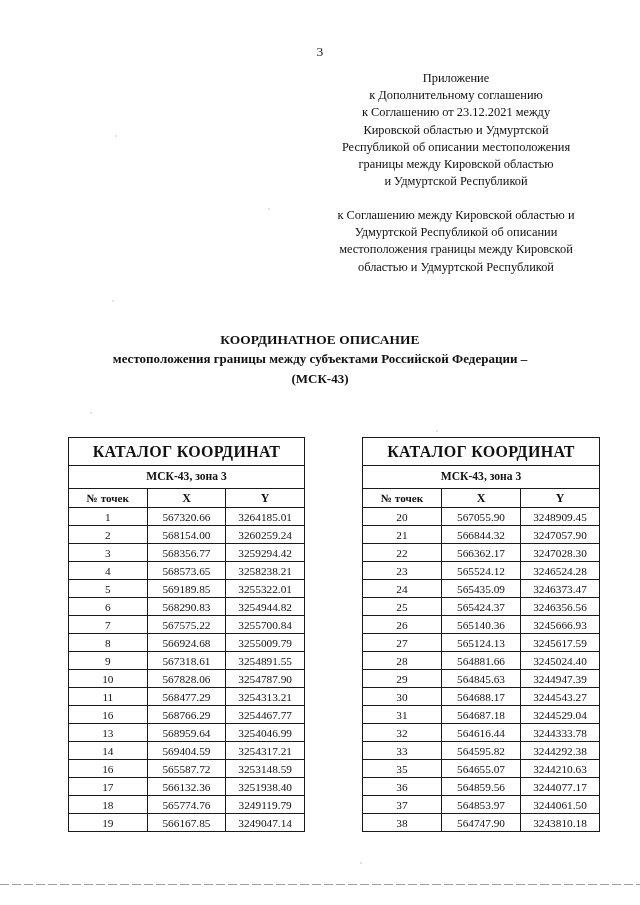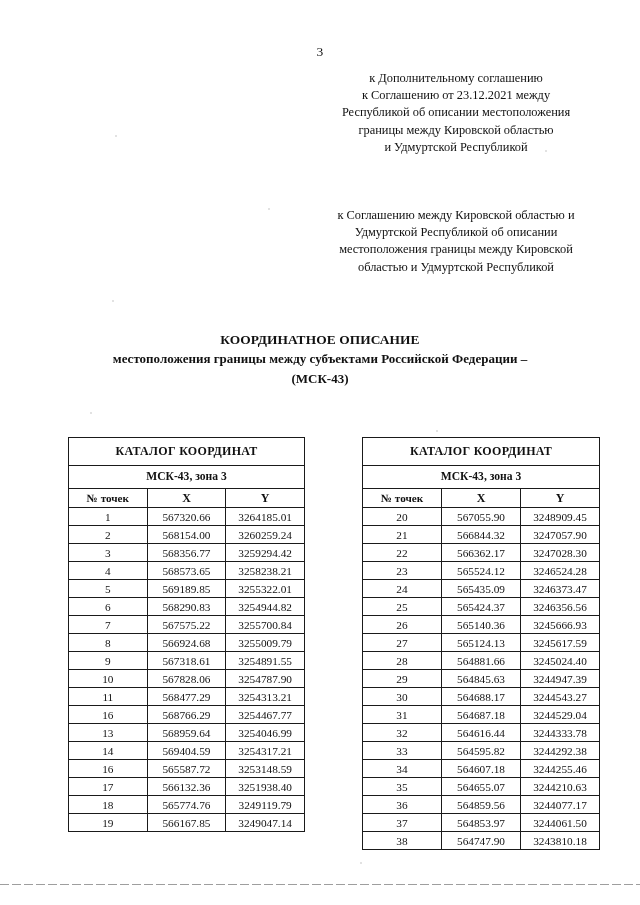--- a/index.html
+++ b/index.html
@@ -84,21 +84,21 @@
     border: 1px solid #1a1a1a;
     padding: 0;
     text-align: center;
     vertical-align: middle;
     font-weight: normal;
     height: 17px;
     line-height: 16px;
   }
   table.catalog .cap {
     font-weight: bold;
-    font-size: 12px;
+    font-size: 16px;
     height: 27px;
     line-height: 27px;
     letter-spacing: 0.3px;
   }
   table.catalog .zone {
     font-weight: bold;
     font-size: 11.6px;
     height: 22px;
     line-height: 22px;
   }
@@ -142,22 +142,24 @@
   }
 </style>
 </head>
 <body>
 
 <div class="page">
 
   <div class="page-number">3</div>
 
   <div class="addr-block first">
+    <span class="addr-line">Приложение</span>
     <span class="addr-line">к Дополнительному соглашению</span>
     <span class="addr-line">к Соглашению от 23.12.2021 между</span>
+    <span class="addr-line">Кировской областью и Удмуртской</span>
     <span class="addr-line">Республикой об описании местоположения</span>
     <span class="addr-line">границы между Кировской областью</span>
     <span class="addr-line">и Удмуртской Республикой</span>
   </div>
 
   <div class="addr-block second">
     <span class="addr-line">к Соглашению между Кировской областью и</span>
     <span class="addr-line">Удмуртской Республикой об описании</span>
     <span class="addr-line">местоположения границы между Кировской</span>
     <span class="addr-line">областью и Удмуртской Республикой</span>
@@ -352,25 +354,20 @@
           </tr>
         <tr>
             <td class="num">32</td>
             <td class="xv">564616.44</td>
             <td class="yv">3244333.78</td>
           </tr>
         <tr>
             <td class="num">33</td>
             <td class="xv">564595.82</td>
             <td class="yv">3244292.38</td>
-          </tr>
-        <tr>
-            <td class="num">34</td>
-            <td class="xv">564607.18</td>
-            <td class="yv">3244255.46</td>
           </tr>
         <tr>
             <td class="num">35</td>
             <td class="xv">564655.07</td>
             <td class="yv">3244210.63</td>
           </tr>
         <tr>
             <td class="num">36</td>
             <td class="xv">564859.56</td>
             <td class="yv">3244077.17</td>

